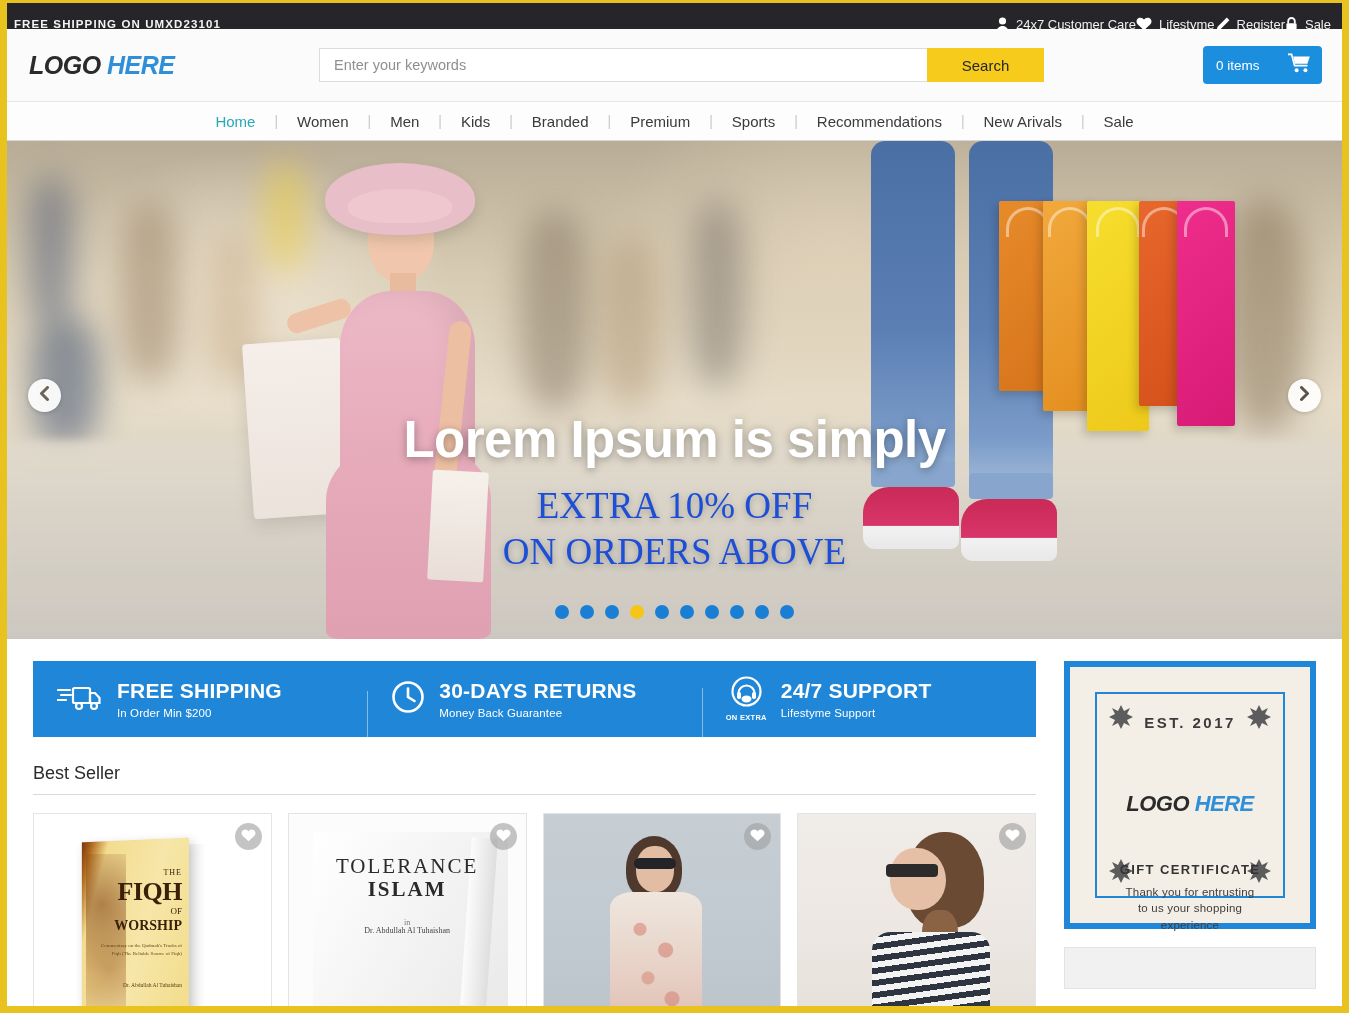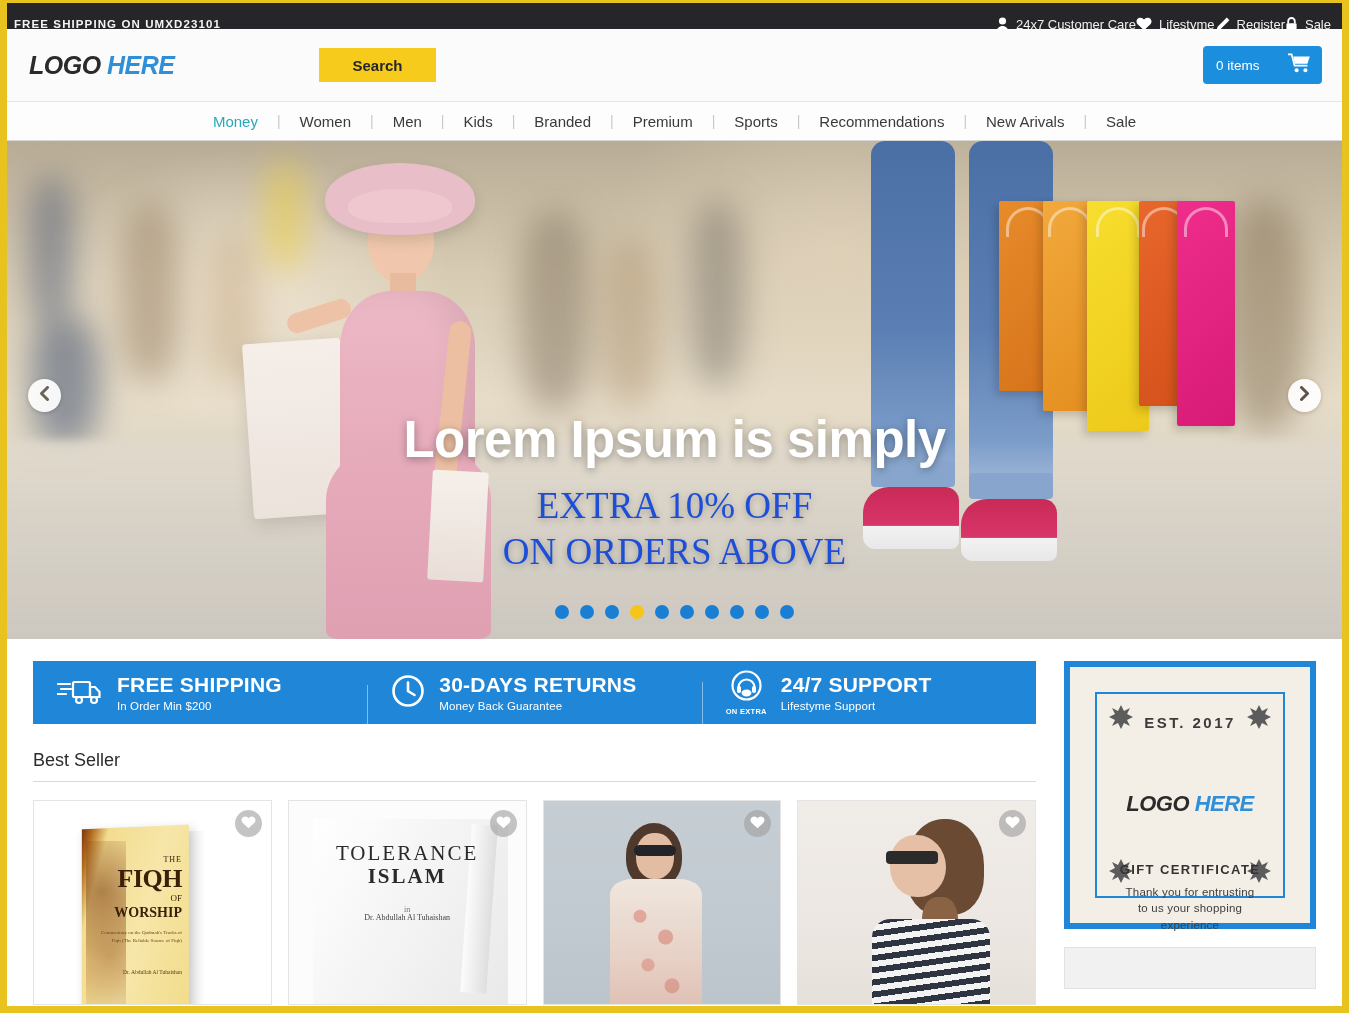--- a/index.html
+++ b/index.html
@@ -83,21 +83,21 @@
     color: #444;
     font-family: "Liberation Sans", sans-serif;
     outline: none;
   }
   .search-input::placeholder { color: #8f8f8f; }
   .search-btn {
     width: 117px;
     background: #f6cb1c;
     border: none;
     font-size: 15px;
-    font-weight: bold;
+    font-weight: normal;
     color: #25262a;
     cursor: pointer;
     font-family: "Liberation Sans", sans-serif;
   }
 
   .cart-btn {
     margin-left: auto;
     margin-right: 6px;
     background: #1c8ede;
     border-radius: 4px;
@@ -288,21 +288,21 @@
   
   .content {
     display: flex;
     padding: 22px 26px 0 26px;
     gap: 28px;
   }
   .left-col { width: 1026px; }
   .right-col { width: 252px; }
 
   .features {
-    height: 63px;
+    height: 76px;
     background: #1f86d8;
     display: flex;
     align-items: center;
   }
   .feat {
     flex: 1;
     display: flex; align-items: center; gap: 14px;
     padding-left: 24px;
     color: #fff;
     position: relative;
@@ -508,38 +508,39 @@
     </div>
   </div>
 
   <div class="header">
     <div class="logo">
       <span class="l1">LOGO</span>
       <span class="l2">HERE</span>
     </div>
 
     <div class="searchwrap">
+      <input class="search-input" type="text" placeholder="Enter your keywords" style="">
       <button class="search-btn">Search</button>
     </div>
 
     <div class="cart-btn">
       <span class="ci">0 items</span>
       <span>
         <svg width="23" height="20" viewBox="0 0 23 20">
             <path d="M0 1.4h3.6l3 11.2h12.2" stroke="#fff" stroke-width="1.7" fill="none" stroke-linecap="round"></path>
             <path d="M5.2 3.6h16.6l-2.4 7.2H6.9z" fill="#fff"></path>
             <circle cx="8.6" cy="17.2" r="2" fill="#fff"></circle>
             <circle cx="17.4" cy="17.2" r="2" fill="#fff"></circle>
           </svg>
       </span>
     </div>
   </div>
 
   <div class="nav">
-    <a class="active">Money</a>
+    <a class="active">Home</a>
     <span class="sep">|</span>
     <a>Women</a>
     <span class="sep">|</span>
     <a>Men</a>
     <span class="sep">|</span>
     <a>Kids</a>
     <span class="sep">|</span>
     <a>Branded</a>
     <span class="sep">|</span>
     <a>Premium</a>

